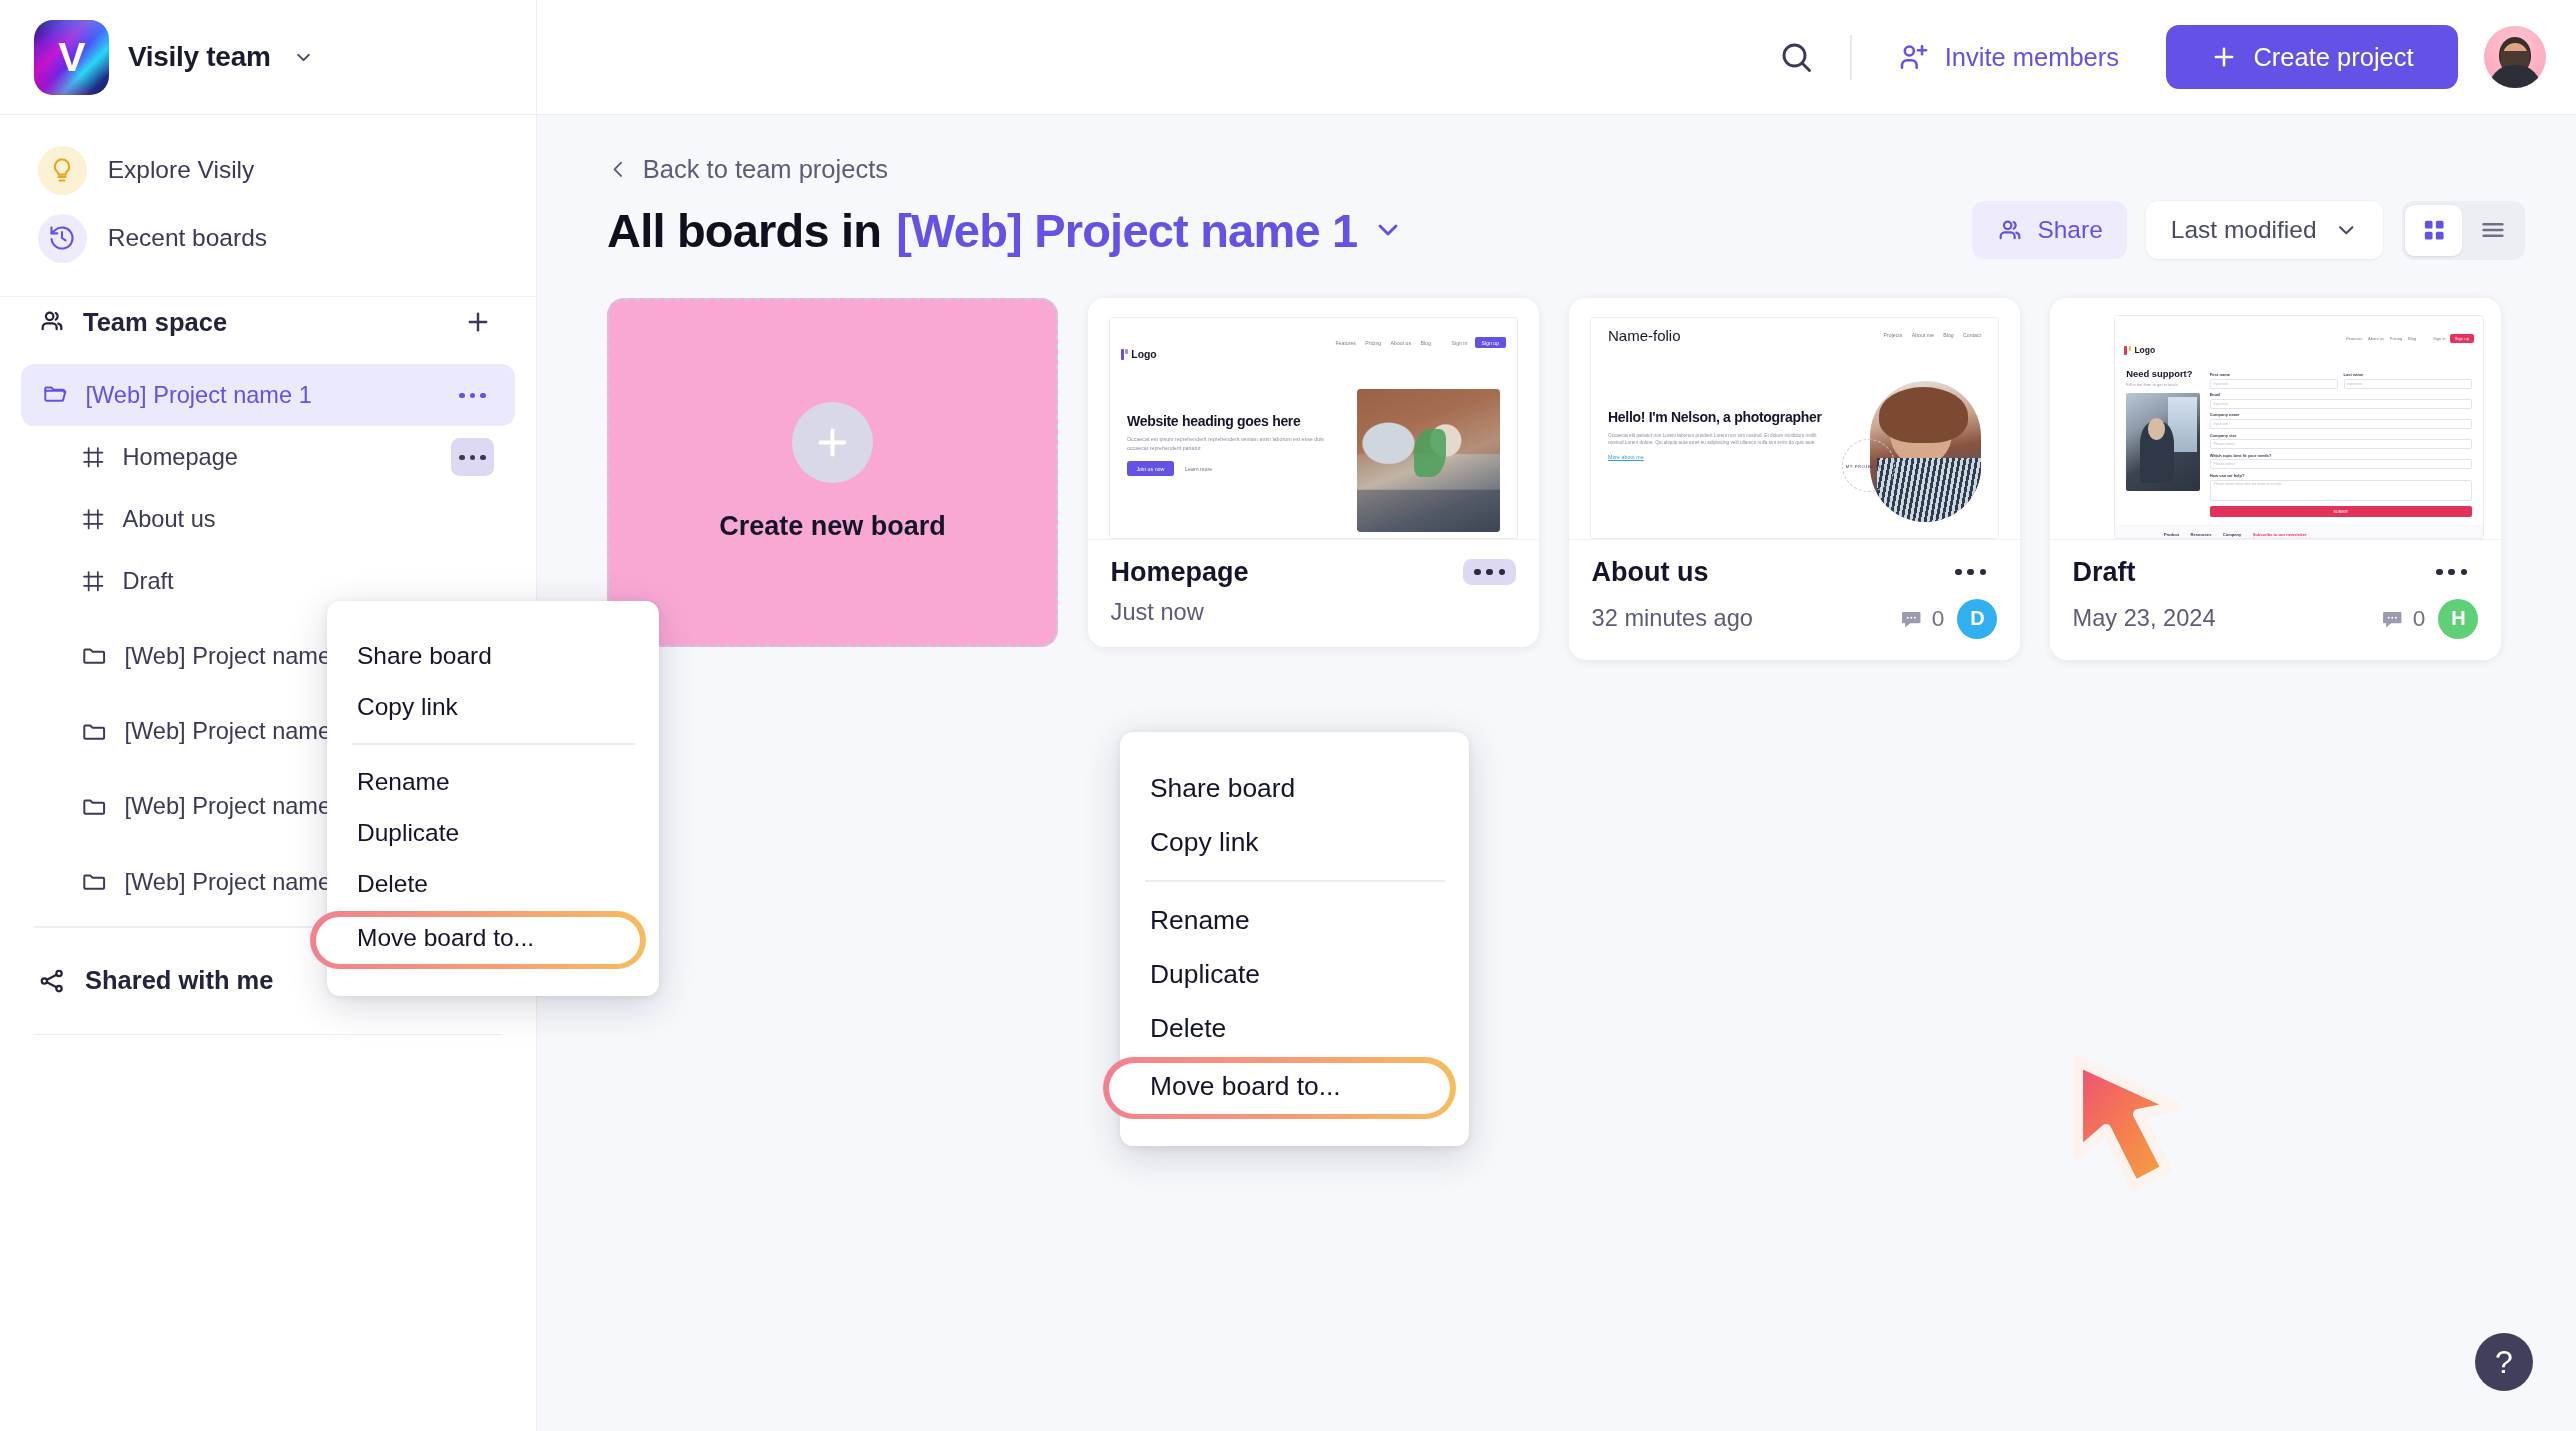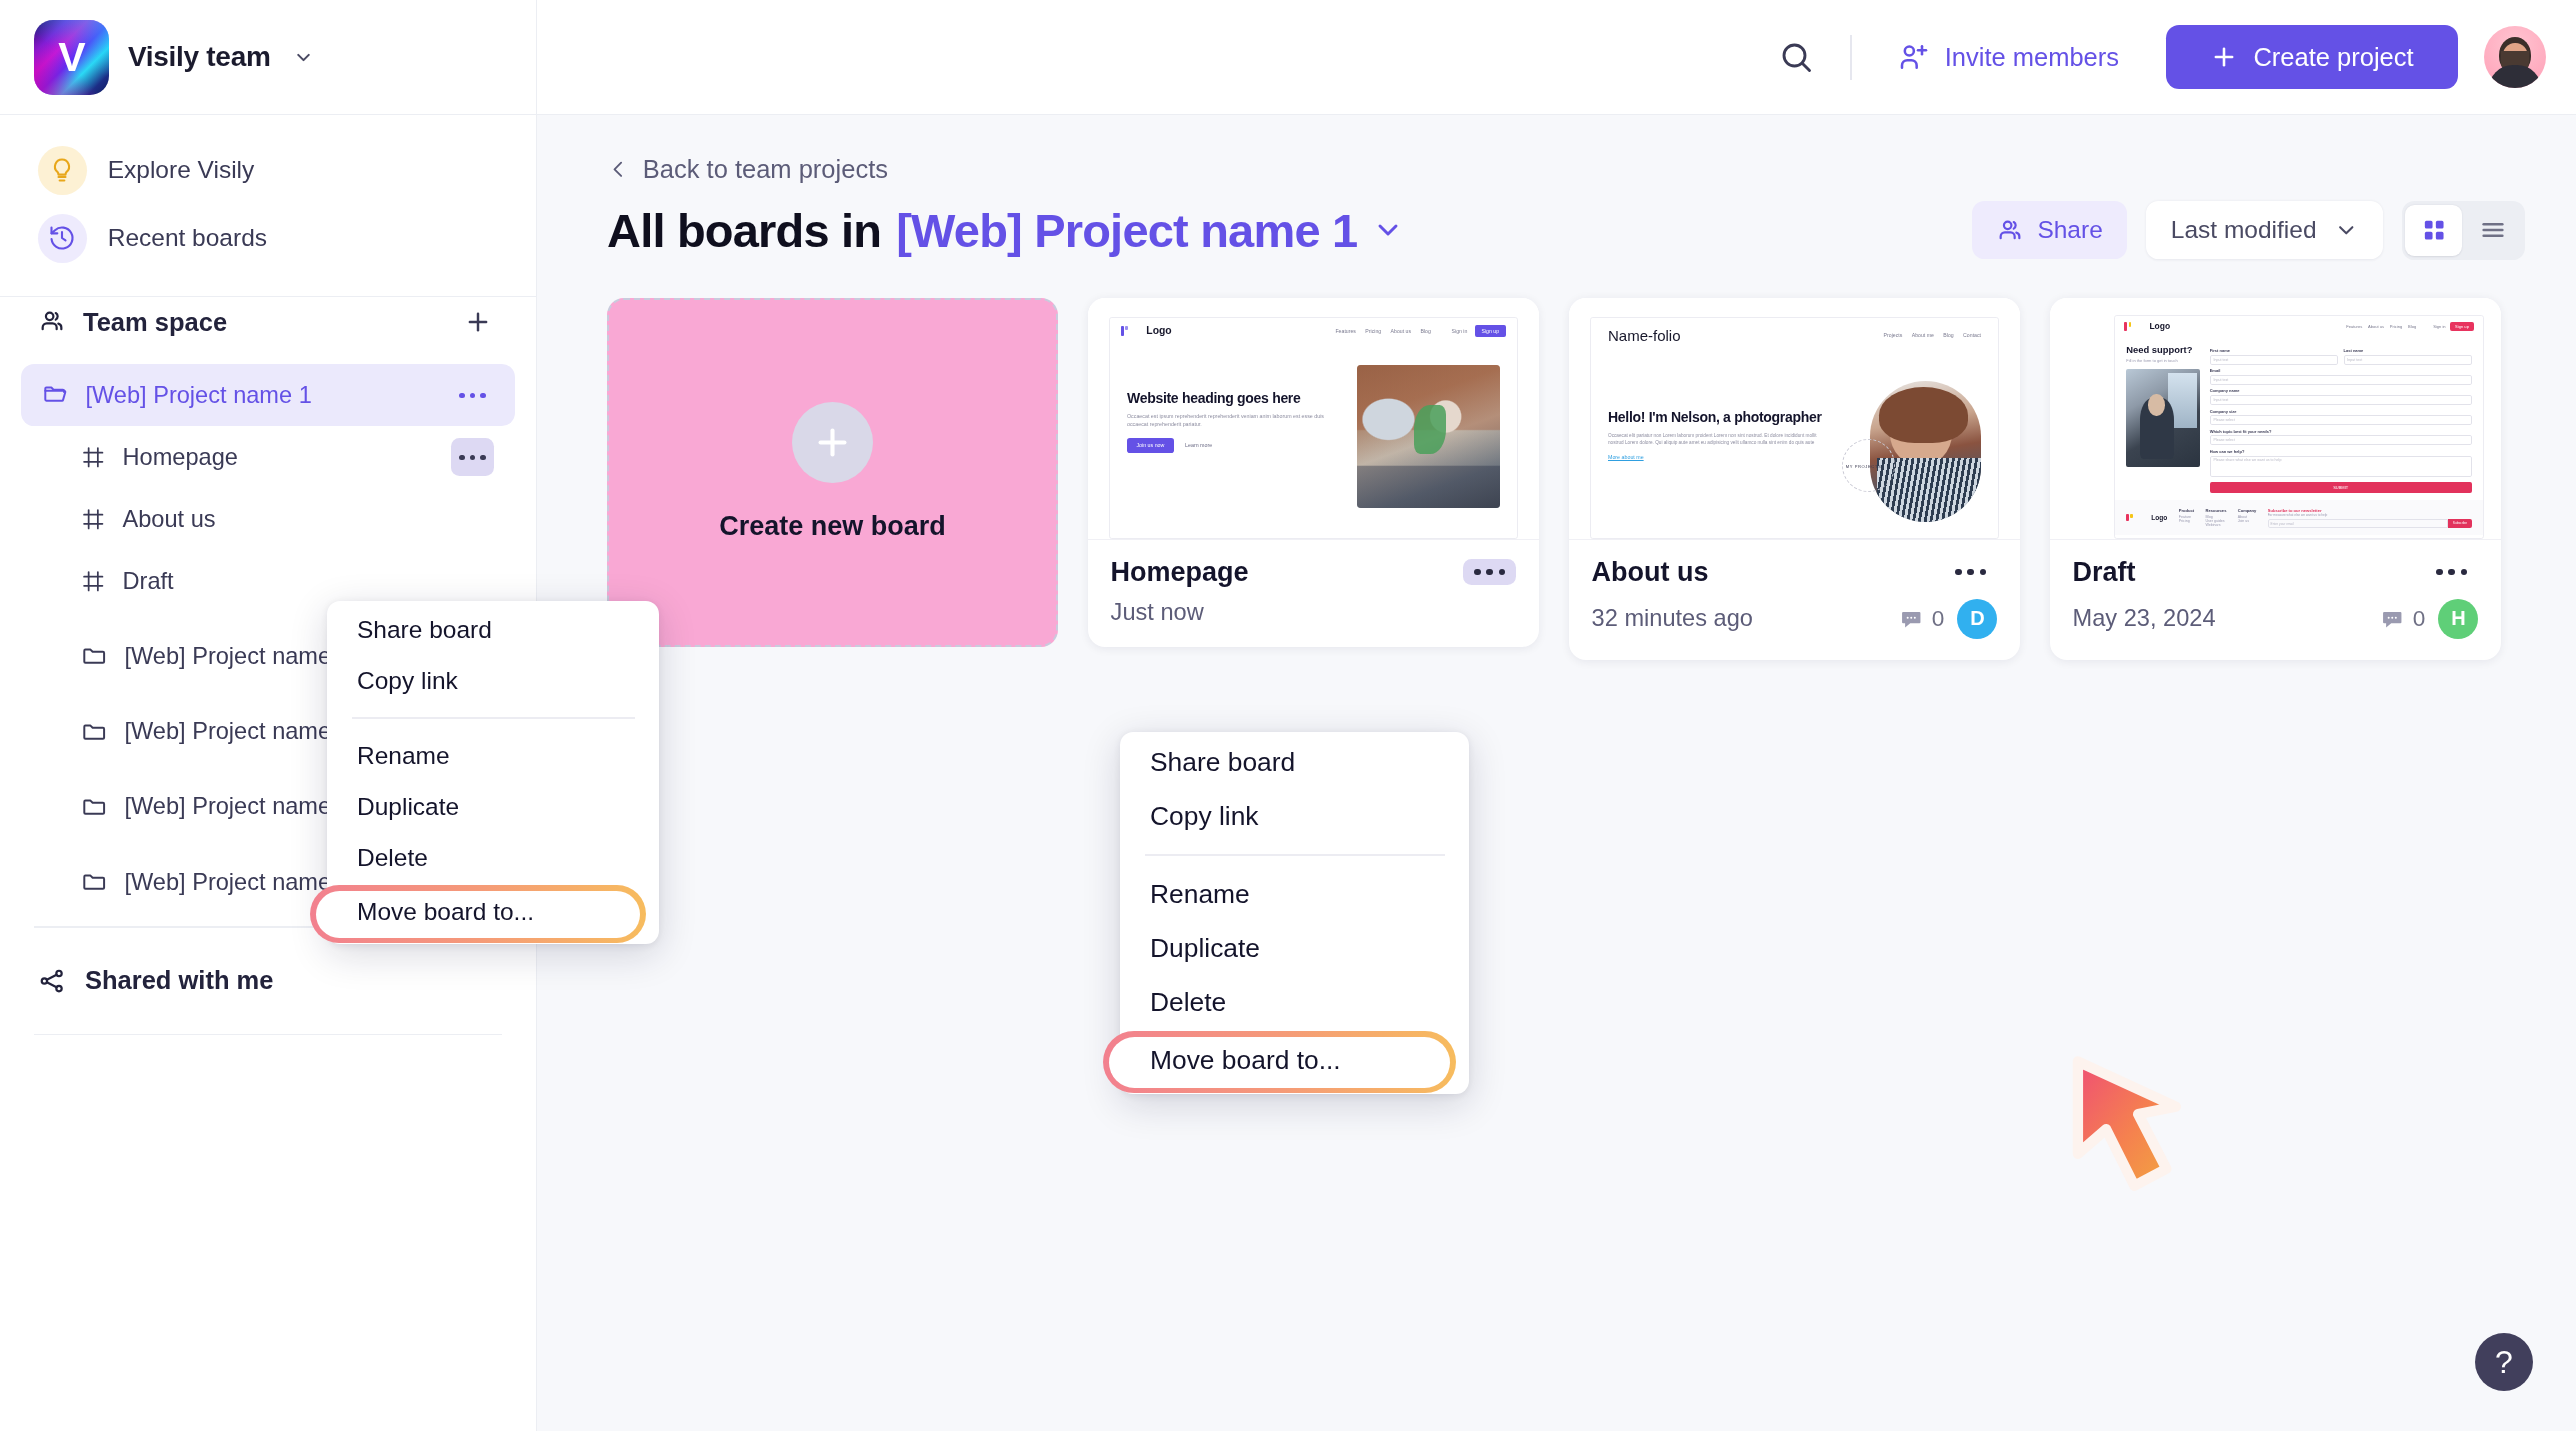--- a/index.html
+++ b/index.html
@@ -219,38 +219,38 @@
   }
 
   
   .mk { position: absolute; background: #fff; }
   .mk-page {
     left: 21px; top: 19px; right: 21px; bottom: 0;
     border: 0.9px solid #ececf2; border-radius: 2.8px; overflow: hidden;
     background: #fff;
   }
   .mk-topbar { display: flex; align-items: center; padding: 7.5px 11.3px; gap: 7.5px; }
-  .mk-logo { display: flex; align-items: center; gap: 18px; font-size: 10.4px; font-weight: 700; color: #17172b; }
+  .mk-logo { display: flex; align-items: center; gap: 3px; font-size: 10.4px; font-weight: 700; color: #17172b; margin-top: 24px; }
   .mk-logo .bars { display: flex; gap: 1.4px; }
   .mk-logo .bars b { width: 2.8px; height: 10.4px; border-radius: 0.9px; display: block; }
   .mk-nav { display: flex; gap: 9.4px; margin-left: auto; align-items: center; }
   .mk-nav span { font-size: 5.2px; color: #7b7b90; }
   .mk-btn { font-size: 5.2px; color: #fff; background: #6451e6; border-radius: 1.9px; padding: 2.8px 6.6px; }
   .mk-h1 { font-size: 14px; font-weight: 700; color: #14142b; line-height: 1.18; letter-spacing: -0.3px; }
   .mk-p { font-size: 5.3px; color: #8d8da0; line-height: 1.55; margin-top: 5.7px; }
   .mk-cta { display: flex; align-items: center; gap: 11.3px; margin-top: 9.4px; }
   .mk-cta .b1 { background: #6451e6; color: #fff; font-size: 5.3px; border-radius: 2.8px; padding: 4.7px 9.4px; }
   .mk-cta .b2 { font-size: 5.3px; color: #6b6b85; }
   .mk-photo { border-radius: 3.8px; overflow: hidden; position: relative; }
 
   
   .menu {
     position: absolute; background: #fff; border-radius: 13.2px;
     box-shadow: 0 9.4px 38px rgba(20,20,55,.16), 0 1.9px 7.5px rgba(20,20,55,.08);
-    z-index: 60; padding: 3px 0;
+    z-index: 60; padding: 29px 0;
   }
   .menu-item {
     display: flex; align-items: center; padding: 0 30px;
     color: #14142b; cursor: pointer; white-space: nowrap;
   }
   .menu-sep { height: 1.9px; background: #ececf2; margin: 11.3px 24.5px; }
 
   .menu-sm { width: 332px; }
   .menu-sm .menu-item { height: 51px; font-size: 24.5px; }
   .menu-lg { width: 349px; }

